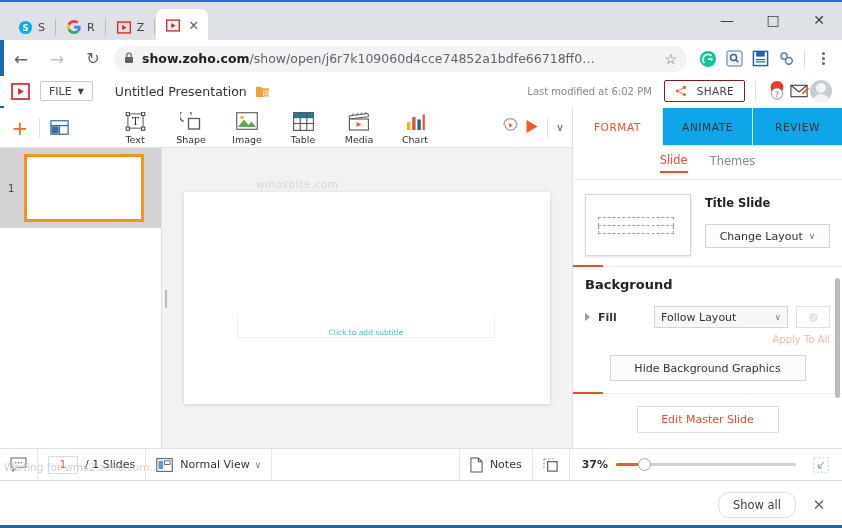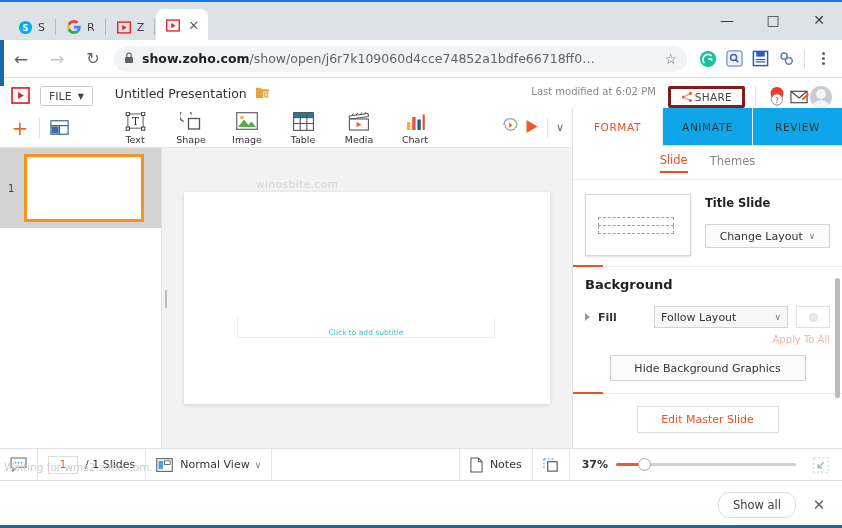--- a/index.html
+++ b/index.html
@@ -47,34 +47,34 @@
   .omni-url b { color:#202124; font-weight:600; }
   .star { color:#5f6368; font-size:14px; margin-left:auto; flex:none; }
   .ext { width:26px; height:26px; display:flex; align-items:center; justify-content:center; flex:none; }
   .vsep { width:1px; height:18px; background:#dadce0; margin:0 5px; }
   .kebab { width:26px; height:26px; display:flex; flex-direction:column; align-items:center;
            justify-content:center; gap:2px; margin-right:6px; flex:none; }
   .kebab i { width:3px; height:3px; background:#5f6368; border-radius:50%; display:block; }
 
   
   .apphead {
-    position:absolute; left:0; top:86px; width:842px; height:30px;
-    background:#fff; display:flex; 
+    position:absolute; left:0; top:76px; width:842px; height:30px;
+    background:#fff; display:flex; align-items:center;
   }
   .zlogo { margin-left:10px; width:20px; height:18px; display:flex; align-items:center; justify-content:center; }
   .filebtn {
     margin-left:10px; border:1px solid #c8c8c8; border-radius:2px; height:20px;
     padding:0 8px; font-size:11px; color:#444; display:flex; align-items:center; gap:6px;
   }
   .prestitle { margin-left:22px; font-size:12.5px; color:#333; }
   .folder-icon { margin-left:8px; width:15px; height:13px; display:flex; align-items:center; }
   .lastmod { margin-left:auto; font-size:10px; color:#888; }
   .sharebtn {
-    margin-left:12px; border:3px solid #7f1d1d; border-radius:2px; height:22px; padding:0 10px;
-    display:flex; align-items:center; gap:2px; font-size:10.5px; color:#444; letter-spacing:.3px;
+    margin-left:12px; border:1px solid #7f1d1d; border-radius:2px; height:22px; padding:0 10px;
+    display:flex; align-items:center; gap:10px; font-size:10.5px; color:#444; letter-spacing:.3px;
   }
   .hsep { width:1px; height:20px; background:#e0e0e0; margin:0 10px; }
   .headicon { width:22px; height:22px; display:flex; align-items:center; justify-content:center; }
   .avatar { width:22px; height:22px; border-radius:50%; background:#c7ccd1; margin-right:10px;
             position:relative; overflow:hidden; }
   .avatar::before { content:""; position:absolute; left:6px; top:3px; width:10px; height:10px;
             border-radius:50%; background:#f2f4f6; }
   .avatar::after { content:""; position:absolute; left:2px; top:14px; width:18px; height:13px;
             border-radius:9px 9px 0 0; background:#f2f4f6; }
 

